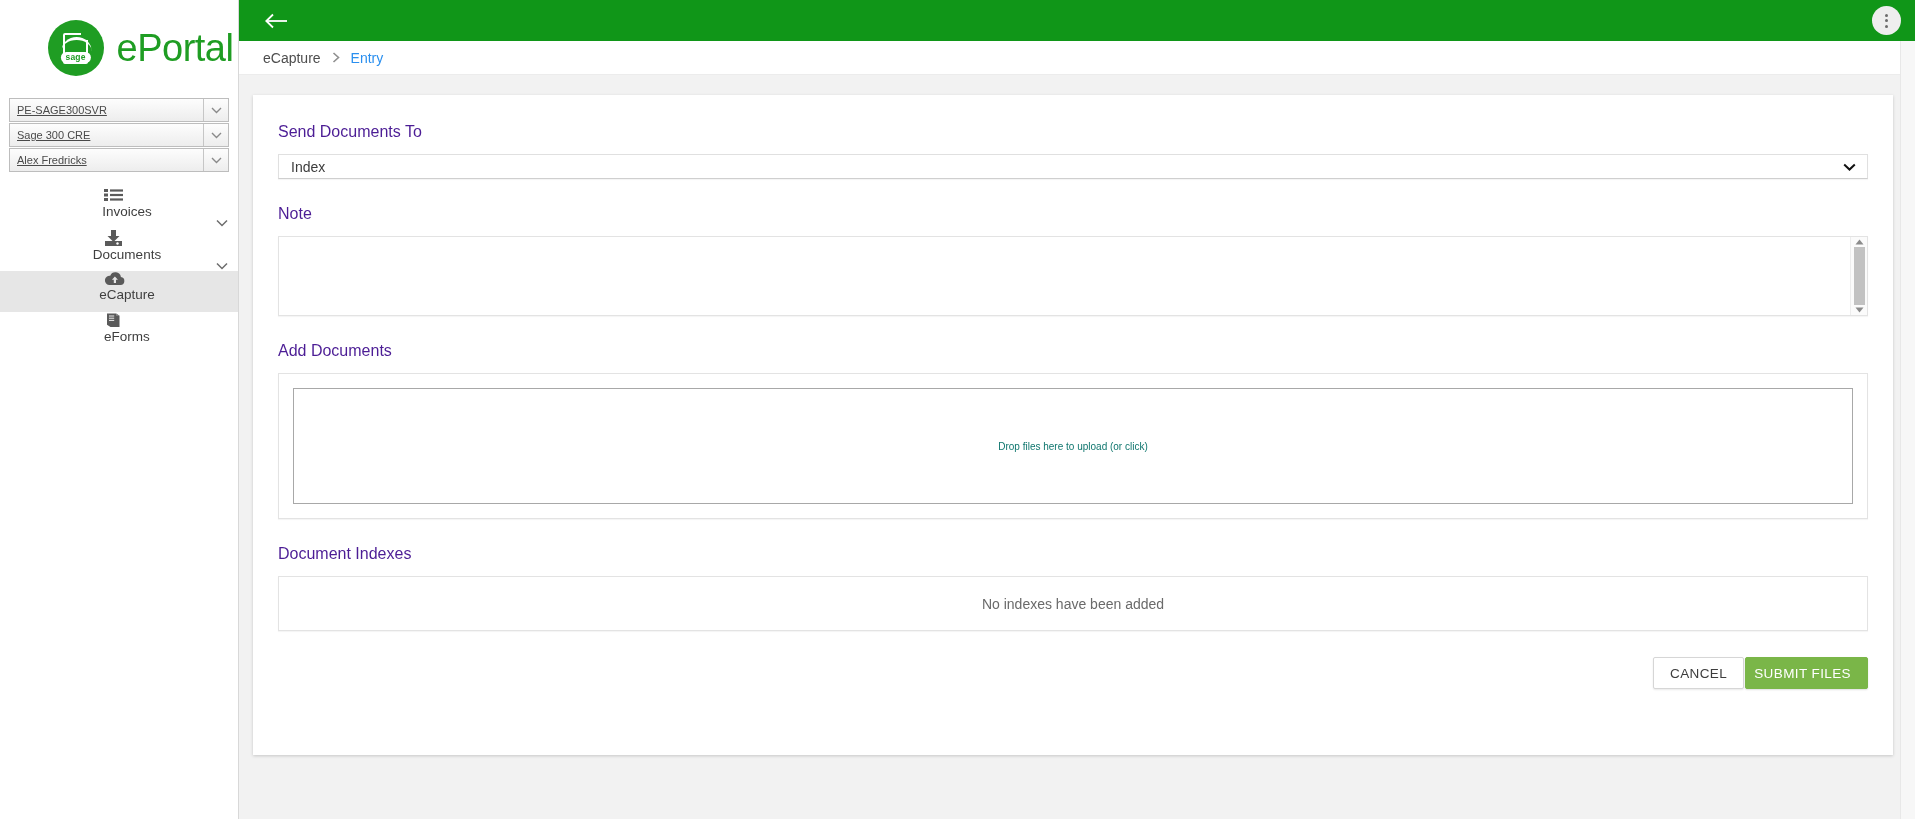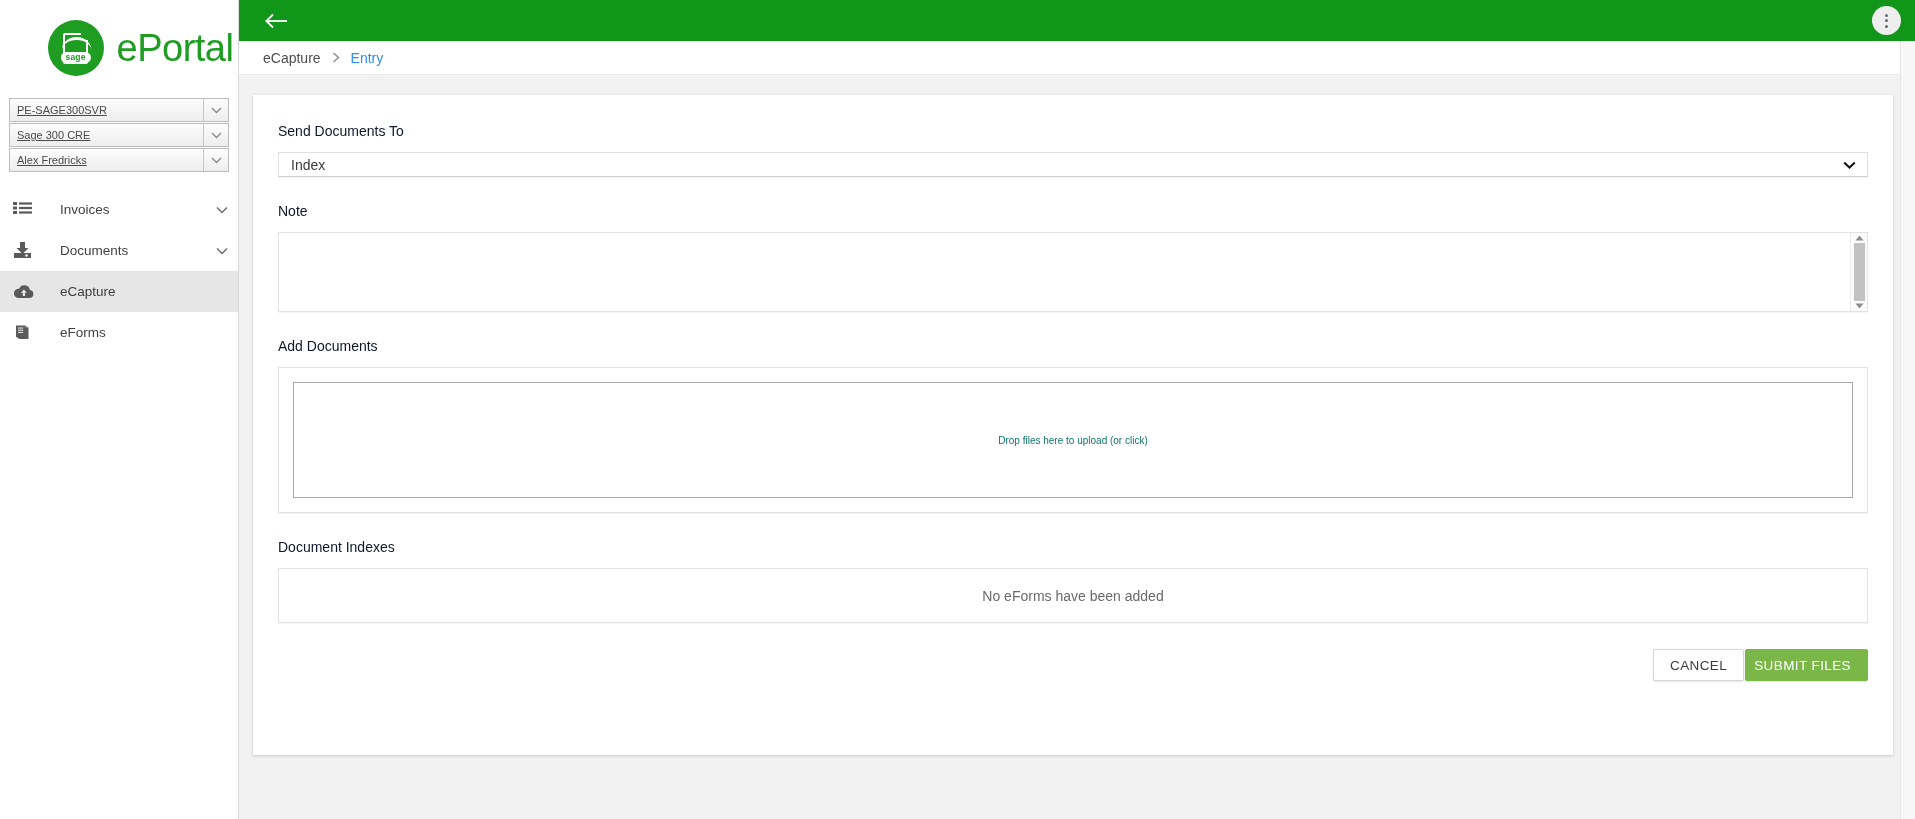--- a/index.html
+++ b/index.html
@@ -130,20 +130,21 @@
     flex-direction: column;
   }
   .nav-item {
     height: 41px;
     display: flex;
     align-items: center;
     padding-left: 13px;
     padding-right: 10px;
     cursor: pointer;
     position: relative;
+    flex-direction: column;
   }
   .nav-item.active { background: #e6e6e6; }
   .nav-ico {
     width: 34px;
     min-width: 34px;
     display: flex;
     align-items: center;
     justify-content: flex-start;
     color: #5a5a5a;
   }
@@ -230,22 +231,22 @@
   .card {
     background: #ffffff;
     box-shadow: 0 1px 3px rgba(0,0,0,.18);
     height: 660px;
     padding: 28px 25px 0 25px;
     position: relative;
     overflow: hidden;
   }
 
   .field-label {
-    font-size: 14px;
-    color: #0f172a;
+    font-size: 16px;
+    color: #4c1d95;
     margin-bottom: 13px;
   }
   .block { margin-bottom: 26px; }
 
   .select-wrap {
     position: relative;
     height: 25px;
     border: 1px solid #e0e0e0;
     border-bottom: 1px solid #cfcfcf;
     background: #ffffff;
@@ -542,21 +543,21 @@
           <div class="dropzone-outer">
             <div class="dropzone">
               <span>Drop files here to upload (or click)</span>
             </div>
           </div>
         </div>
 
         <div class="block">
           <div class="field-label">Document Indexes</div>
           <div class="indexes-box">
-            <span>No eForms have been added</span>
+            <span>No indexes have been added</span>
           </div>
         </div>
 
         <div class="actions">
           <div class="btn btn-cancel">CANCEL</div>
           <div class="btn btn-submit">SUBMIT FILES</div>
         </div>
 
       </div>
     </div>

